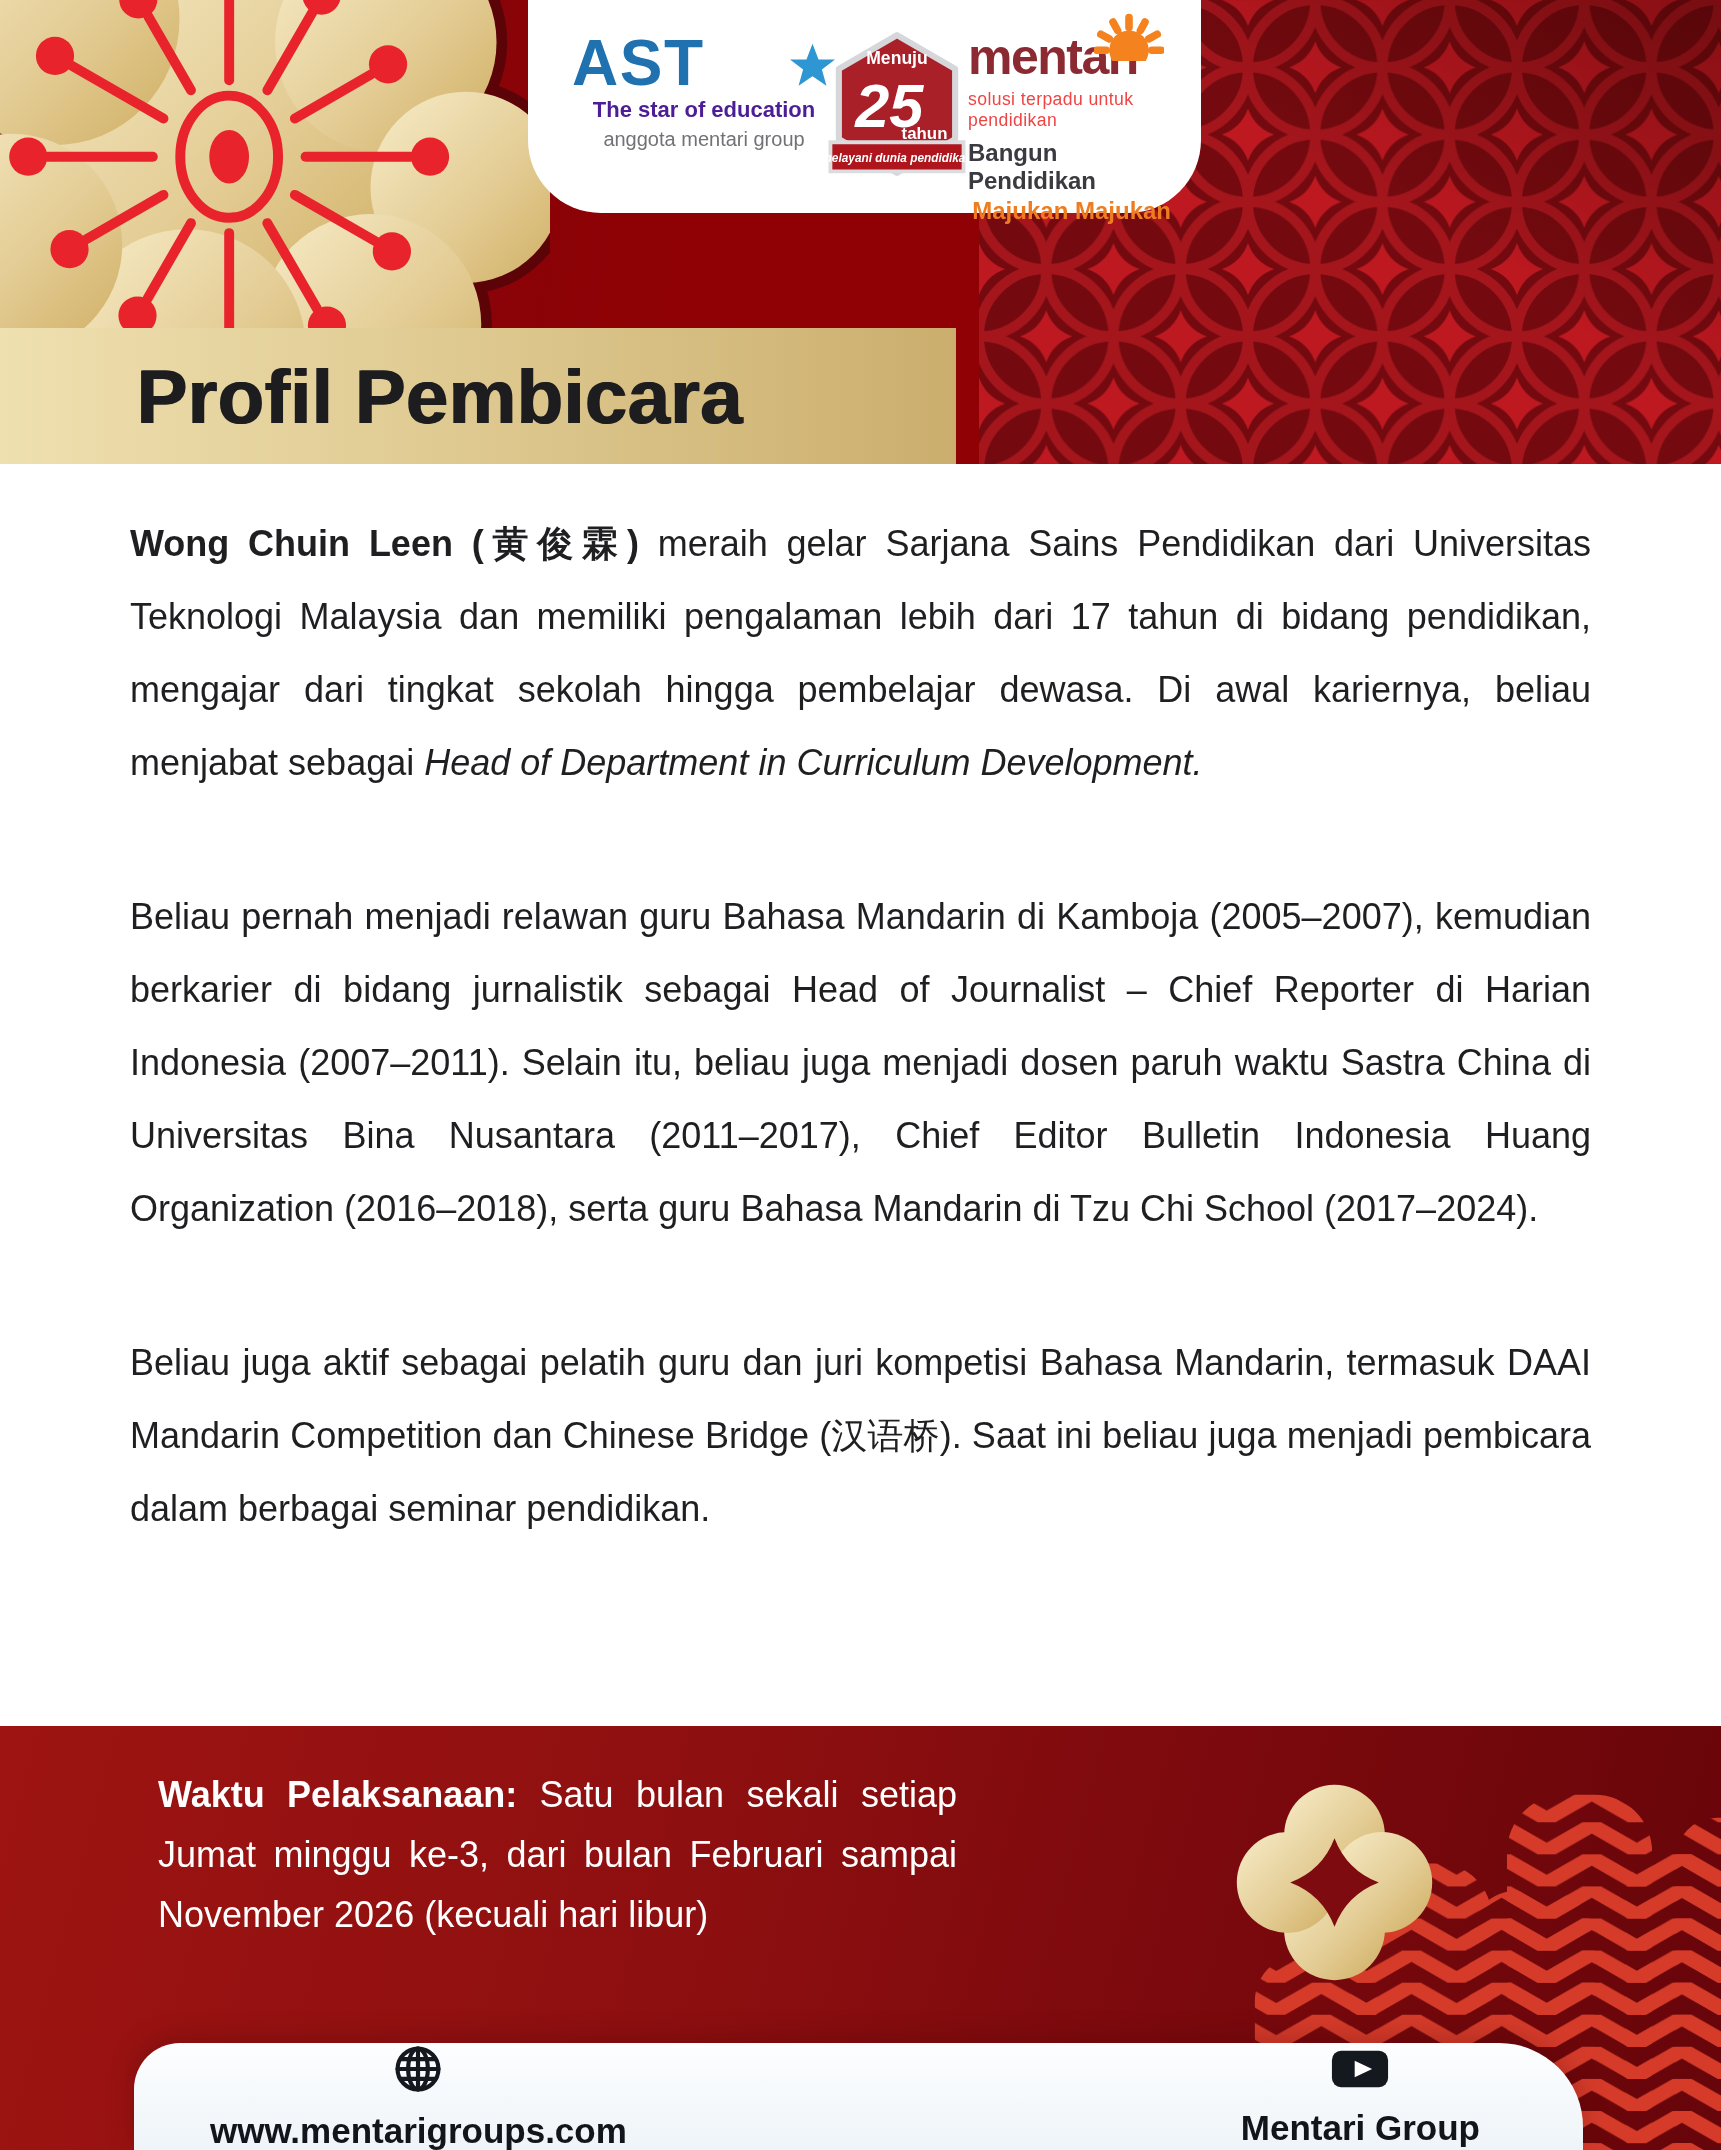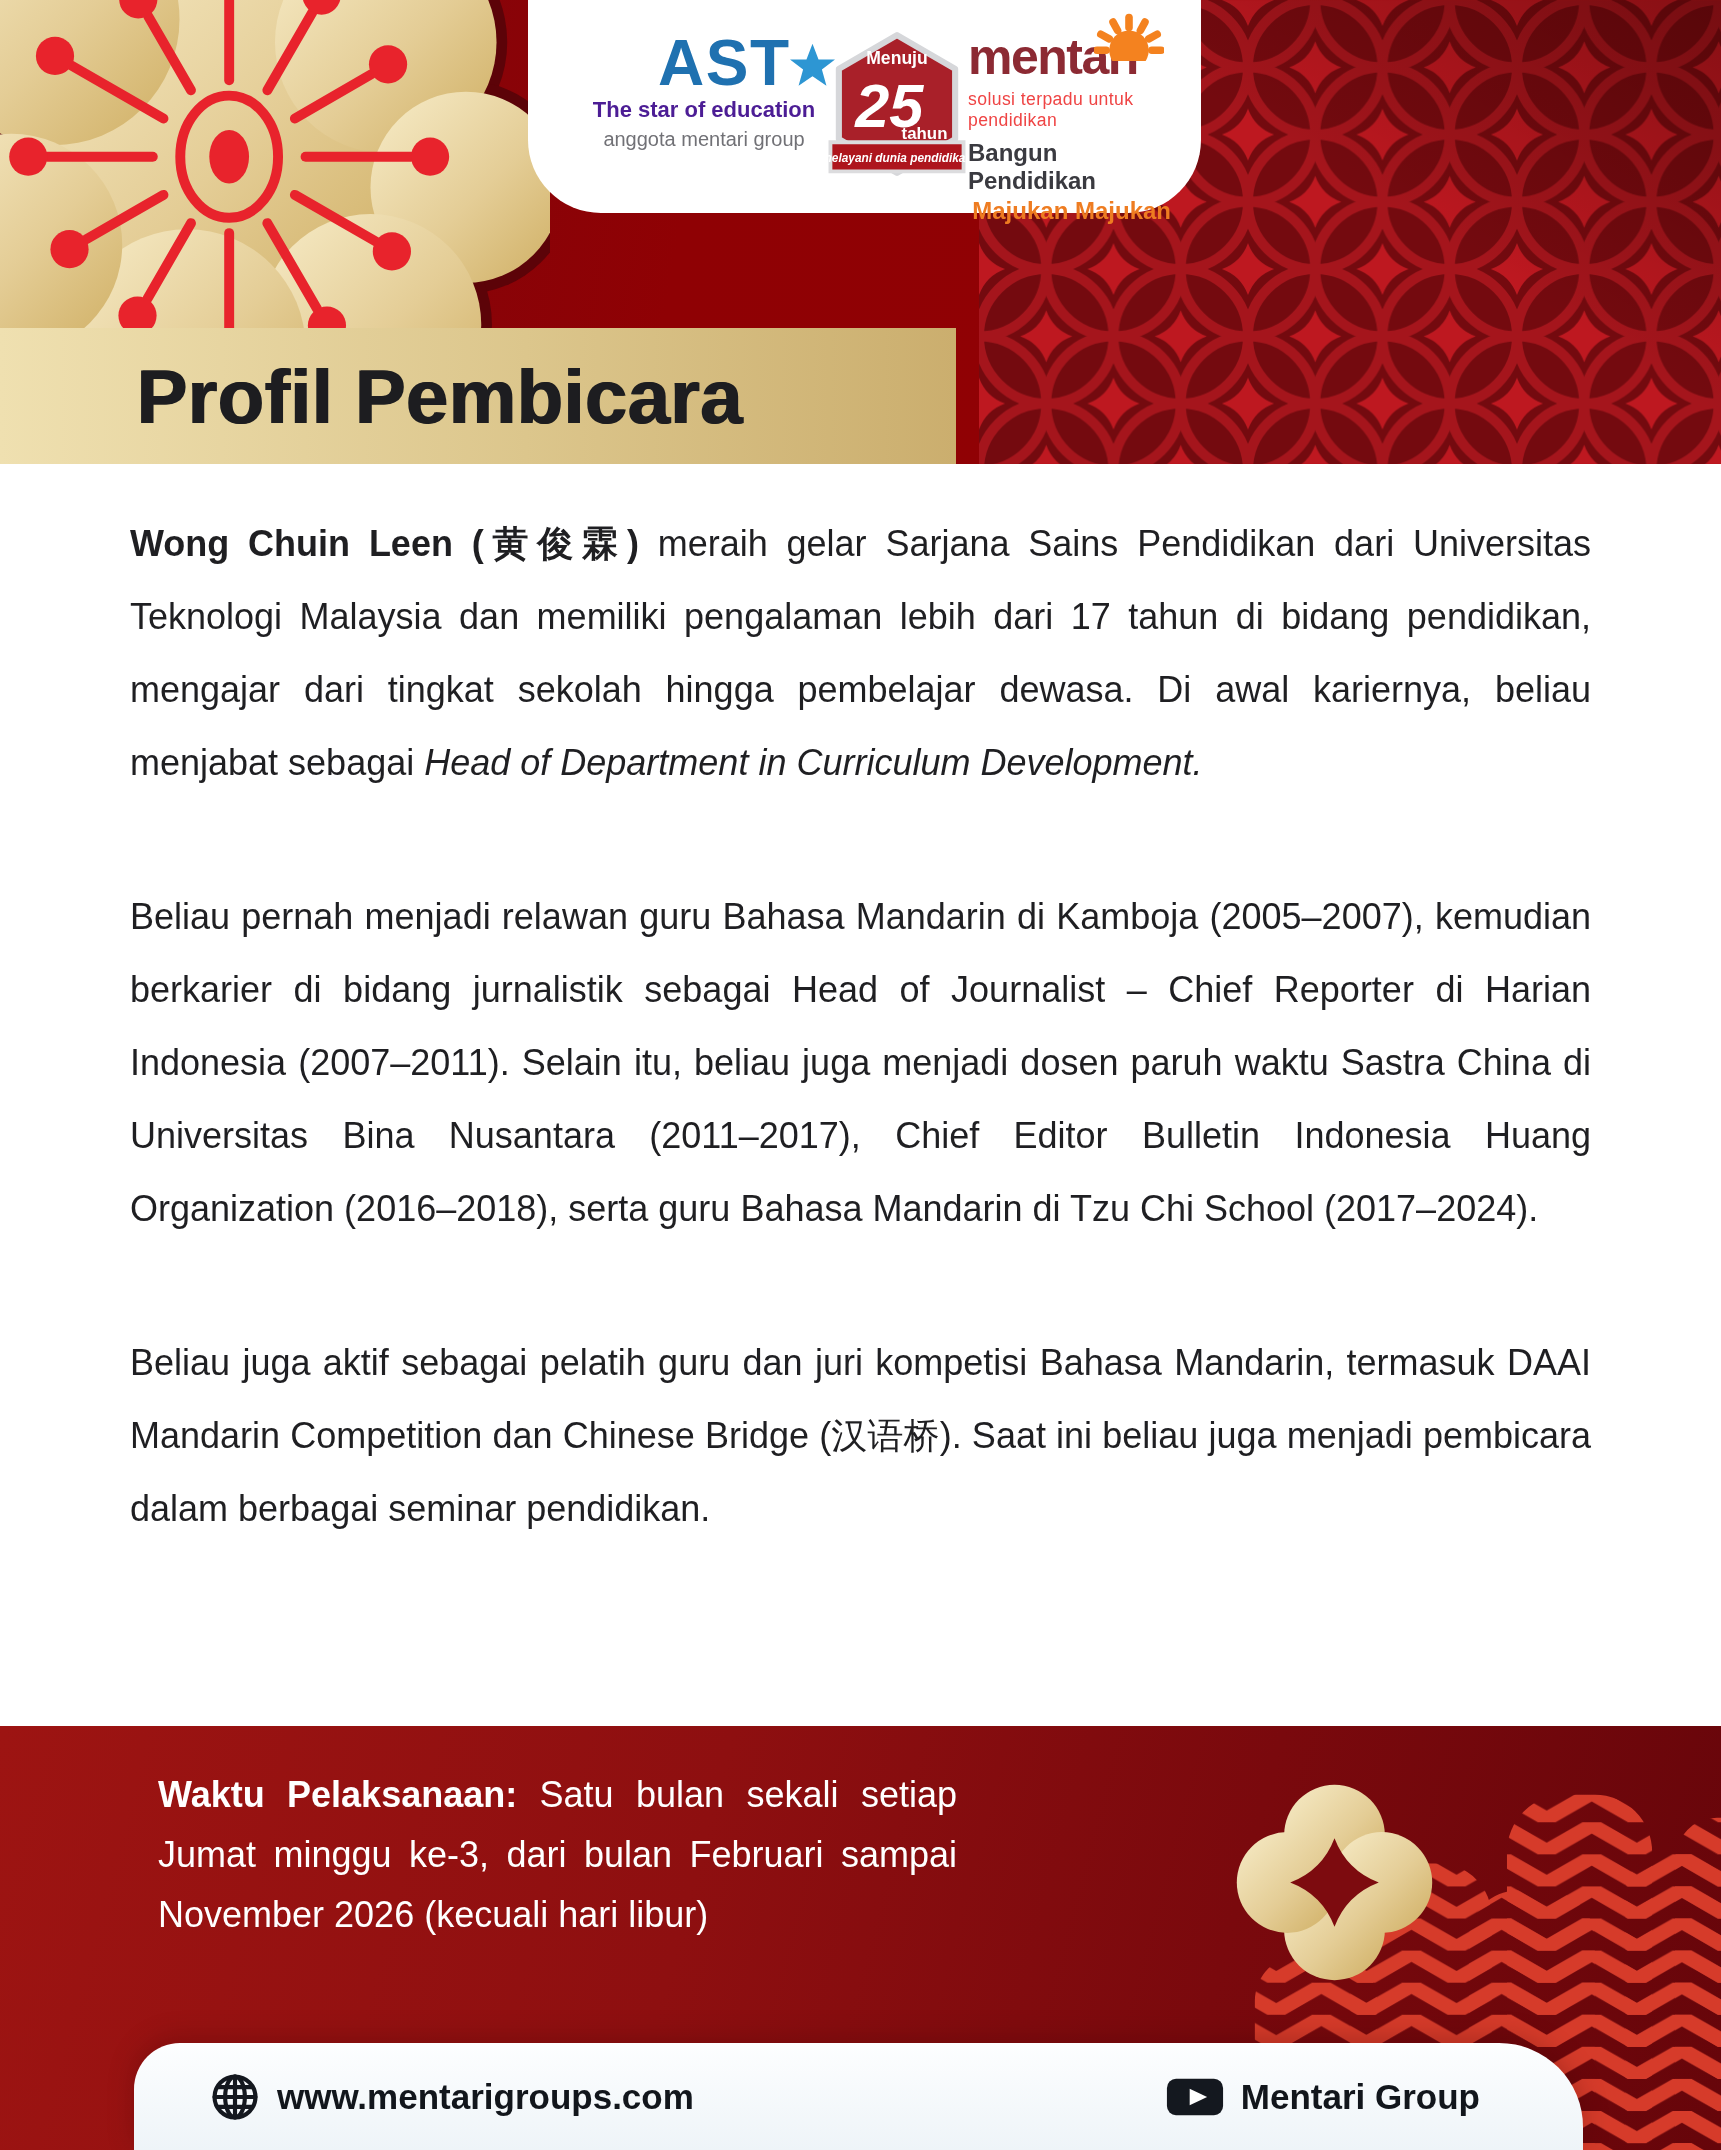--- a/index.html
+++ b/index.html
@@ -13,21 +13,21 @@
     position:absolute; top:0; left:0; width:1721px; height:464px;
     background:linear-gradient(100deg,#65040a 0%, #83050b 18%, #8f0104 40%, #920104 100%);
   }
   .shippo{ position:absolute; top:0; right:0; }
   .blossom{ position:absolute; top:0; left:0; }
   .logo-card{
     position:absolute; top:0; left:528px; width:673px; height:213px;
     background:#ffffff; border-radius:0 0 73px 73px;
   }
   .asta{ position:absolute; left:44px; top:31px; width:264px; text-align:center; }
-  .asta-word{ display:flex; align-items:flex-start; justify-content:flex-end;
+  .asta-word{ display:flex; align-items:flex-start; justify-content:space-between;
     font-size:64px; line-height:1; font-weight:600; color:#1f71b0; letter-spacing:1.5px; }
   .asta-star{ margin-left:-1.5px; margin-top:12.2px; }
   .asta-tag{ font-size:22px; font-weight:600; color:#4c1d95; margin-top:1.5px; }
   .asta-sub{ font-size:20px; color:#717176; margin-top:5.4px; }
   .badge{ position:absolute; left:300px; top:29px; }
   .badge-label{ fill:#ffffff; font-family:"Liberation Sans",sans-serif; font-weight:bold; text-anchor:middle; }
   .mentari{ position:absolute; left:440px; top:32px; width:203px; }
   .mentari-word{ position:relative; display:inline-block; font-size:50px; line-height:1;
     font-weight:bold; color:#8c2a33; letter-spacing:-1.5px; }
   .sun{ position:absolute; right:-26px; top:-26px; }
@@ -64,21 +64,21 @@
   }
   .footer-bar{
     position:absolute; left:134px; top:317px; width:1449px; height:108px;
     background:linear-gradient(to bottom,#fdfeff, #eef4f8);
     border-radius:46px 84px 0 0;
     display:flex; align-items:center; justify-content:space-between;
     padding:0 103px 0 76px;
     box-shadow:0 -6.1px 26px rgba(60,0,0,0.25);
   }
   .f-item{ display:flex; align-items:center; gap:17px;
-    font-size:35px; font-weight:bold; color:#12161c; white-space:nowrap; }
+    font-size:35px; font-weight:bold; color:#12161c; white-space:nowrap;flex-direction:column; }
 </style>
 </head>
 <body>
 
 <div class="poster">
 
   <div class="top-band">
 
     <svg class="shippo" width="742" height="464" viewBox="0 0 971 607">
       <defs>

